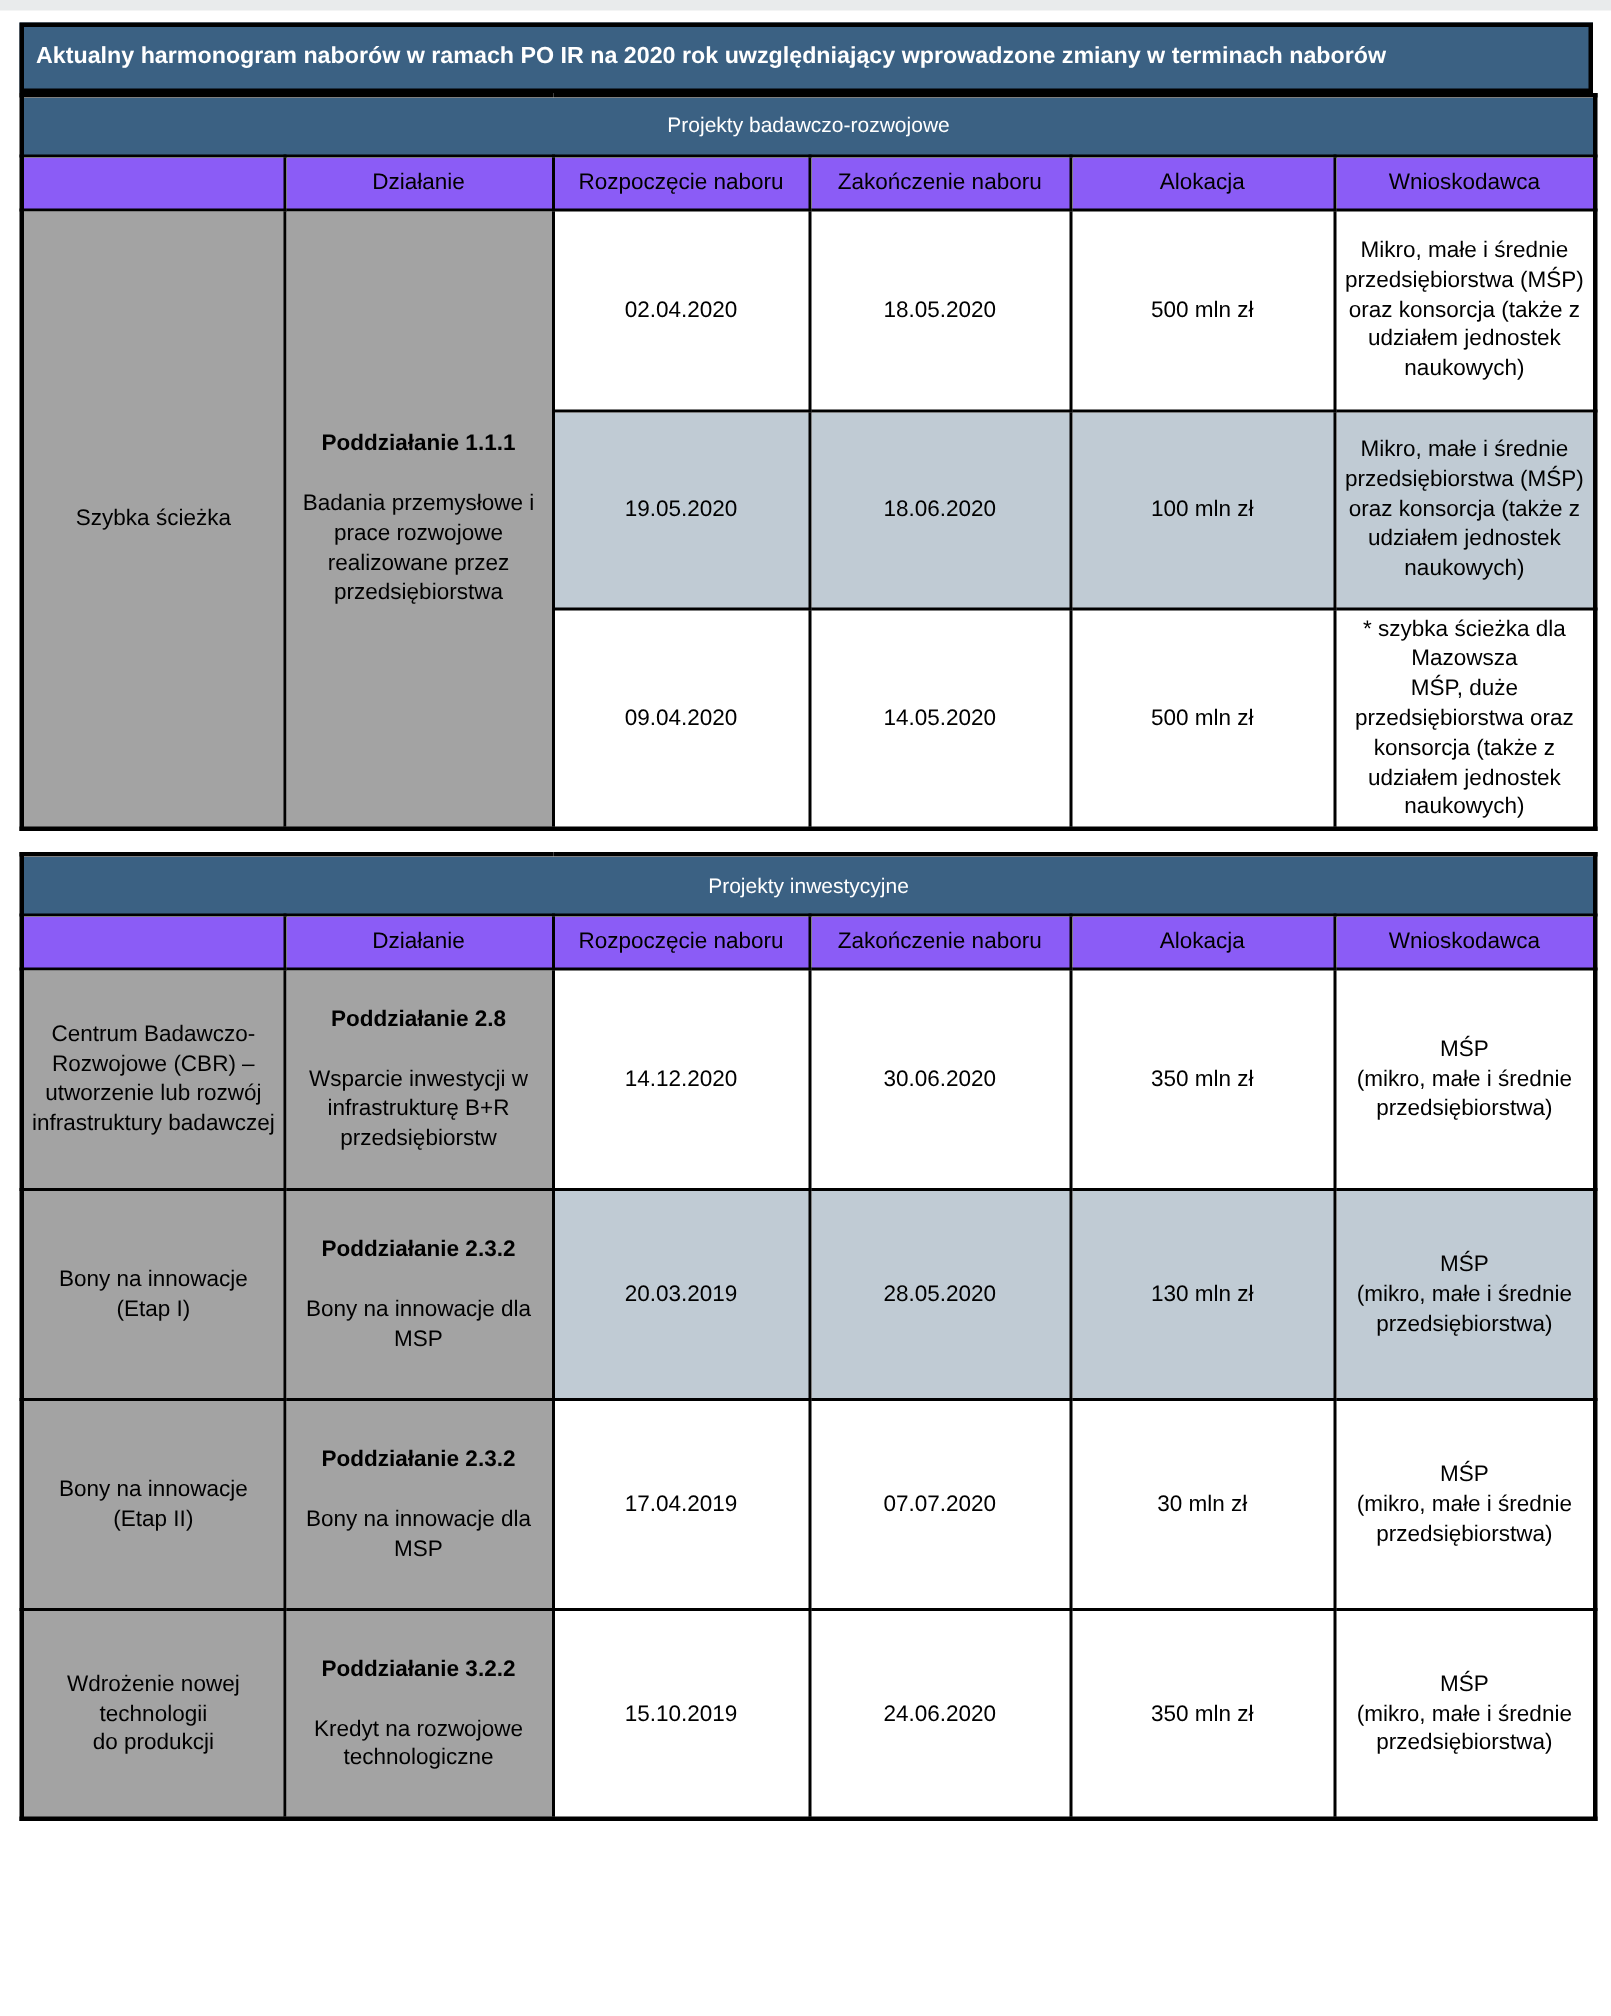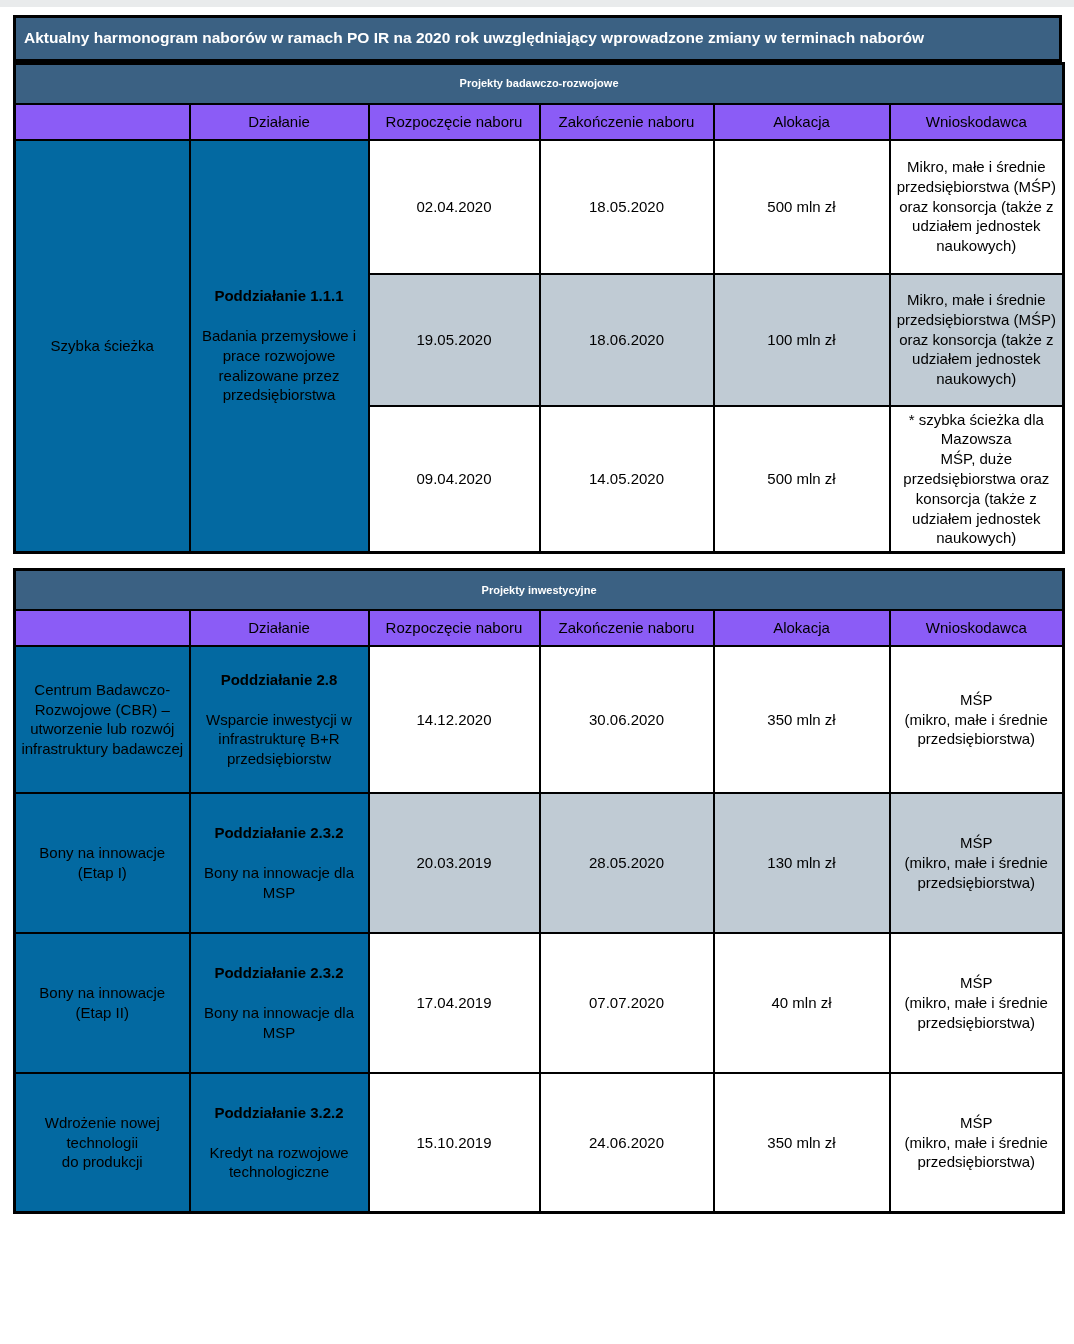--- a/index.html
+++ b/index.html
@@ -45,29 +45,29 @@
     font-size: 15px;
     font-weight: normal;
     padding: 3px 5px;
     line-height: 1.32;
     white-space: pre-line;
     overflow: hidden;
   }
   tr.band td {
     background: #3b6183;
     color: #fff;
-    font-weight: bold;
-    font-size: 11px;
+    font-weight: normal;
+    font-size: 14px;
     height: 32px;
   }
   tr.cols th {
     background: #8b5cf6;
     height: 28px;
   }
-  td.gname, td.gaction { background: #0369a1; margin-left: 28px; }
+  td.gname, td.gaction { background: #a3a3a3; margin-left: 28px; }
   td.shaded { background: #c0cbd4; }
   .sub-title { font-weight: bold; }
   tr.r-t1 { height: 134px; }
   tr.r-t1b { height: 132px; }
   tr.r-t2 { height: 140px; }
 </style>
 </head>
 <body>
 
 <div class="top-edge"></div>
@@ -173,21 +173,21 @@
       </tr>
 
       <tr class="r-t2">
         <td class="gname">Bony na innowacje (Etap II)</td>
         <td class="gaction">
           <div class="sub-title">Poddziałanie 2.3.2</div>
           <div>Bony na innowacje dla MSP</div>
         </td>
         <td>17.04.2019</td>
         <td>07.07.2020</td>
-        <td>40 mln zł</td>
+        <td>30 mln zł</td>
         <td>MŚP
 (mikro, małe i średnie przedsiębiorstwa)</td>
       </tr>
 
 
       <tr class="r-t2">
         <td class="gname">Wdrożenie nowej technologii
 do produkcji</td>
         <td class="gaction">
           <div class="sub-title">Poddziałanie 3.2.2</div>

